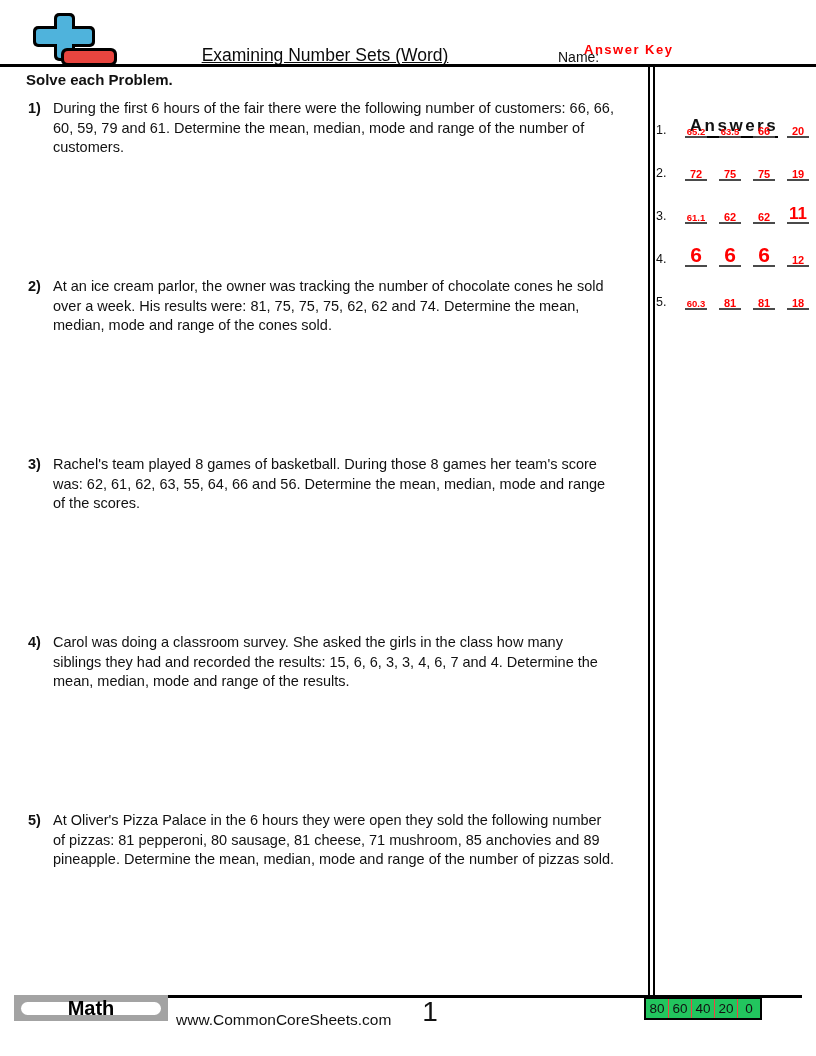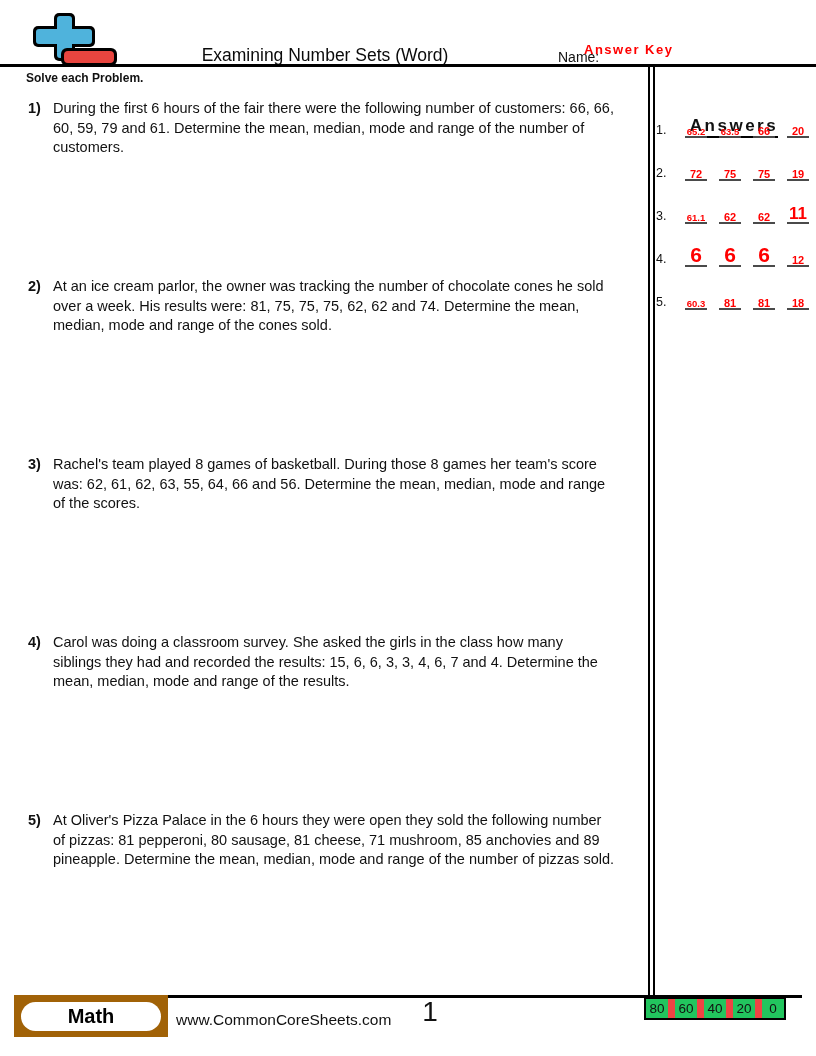--- a/index.html
+++ b/index.html
@@ -4,25 +4,25 @@
 <style>
   html,body{margin:0;padding:0;}
   body{
     width:816px;height:1056px;background:#ffffff;position:relative;
     font-family:"Liberation Sans",sans-serif;color:#111;
     -webkit-font-smoothing:antialiased;
   }
   .abs{position:absolute;}
 
   
-  .title{left:0;top:45px;width:650px;text-align:center;font-size:17.5px;color:#0a0a0a;}
+  .title{left:0;top:45px;width:650px;text-align:center;font-size:17.5px;color:#0a0a0a;text-decoration:underline;}
   .name-label{left:558px;top:49px;font-size:14px;}
   .name-value{left:584px;top:42px;font-size:13px;font-weight:bold;letter-spacing:1.5px;color:var(--accent-red,#f00);}
   .header-rule{left:0;top:64px;width:816px;height:3px;background:#000;}
-  .instruction{left:26px;top:71px;font-size:12px;font-weight:bold;}
+  .instruction{left:26px;top:71px;font-size:15px;font-weight:bold;}
 
   
   .v-divider{left:648px;top:64px;height:931px;width:0;border-left:7px double #000;}
   .answers-heading{left:656px;top:70px;width:156px;text-align:center;margin-top:46px;}
   .answers-heading span{font-size:17px;font-weight:bold;letter-spacing:2.5px;border-bottom:2px solid #000;padding-bottom:1px;}
   .ans-row{left:656px;height:26px;display:flex;align-items:flex-end;}
   .ans-label{font-size:12.5px;line-height:1;padding-bottom:2px;width:17px;flex:none;}
   .blank{
     display:inline-flex;align-items:flex-end;justify-content:center;
     width:22px;height:26px;border-bottom:2px solid #4a4a4a;margin-left:12px;
@@ -33,29 +33,29 @@
   .blank.lg{font-size:17px;}
   .blank.xl{font-size:21px;}
 
   
   .problem{left:28px;width:586px;display:flex;}
   .p-num{font-weight:bold;font-size:14.5px;line-height:1.35;width:25px;flex:none;}
   .p-text{font-size:14.5px;line-height:1.35;}
 
   
   .footer-rule{left:14px;top:995px;width:788px;height:3px;background:#000;}
-  .math-badge{left:14px;top:995px;width:154px;height:42px;background:#a16207;}
+  .math-badge{left:14px;top:995px;width:154px;height:26px;background:#a3a3a3;}
   .math-pill{position:absolute;left:7px;top:7px;right:7px;bottom:6px;background:#fff;border-radius:15px;
     display:flex;align-items:center;justify-content:center;font-size:20px;font-weight:bold;color:#000;}
   .website{left:176px;top:1011px;font-size:15.5px;}
   .page-number{left:390px;top:996px;width:80px;text-align:center;font-size:28px;}
   .score-range{left:644px;top:1001px;font-size:13.5px;}
   .score-table{left:644px;top:997px;display:flex;border:2px solid #000;background:#22c55e;}
   .score-cell{width:22px;height:19px;display:flex;align-items:center;justify-content:center;
-    font-size:13.5px;border-left:7px solid #ef4444;}
+    font-size:13.5px;border-left:1px solid #ef4444;}
   .score-cell:first-child{border-left:none;}
 </style>
 </head>
 <body>
 
 <div class="abs" style="left:33px;top:13px;width:86px;height:53px;">
   <svg width="86" height="53" viewBox="0 0 86 53">
     <rect x="21" y="0" width="21" height="48" rx="5" fill="#000"></rect>
     <rect x="0" y="13" width="62" height="21" rx="5" fill="#000"></rect>
     <rect x="24" y="3" width="15" height="42" rx="3" style="fill:var(--logo-blue,#4FB3DC)"></rect>

